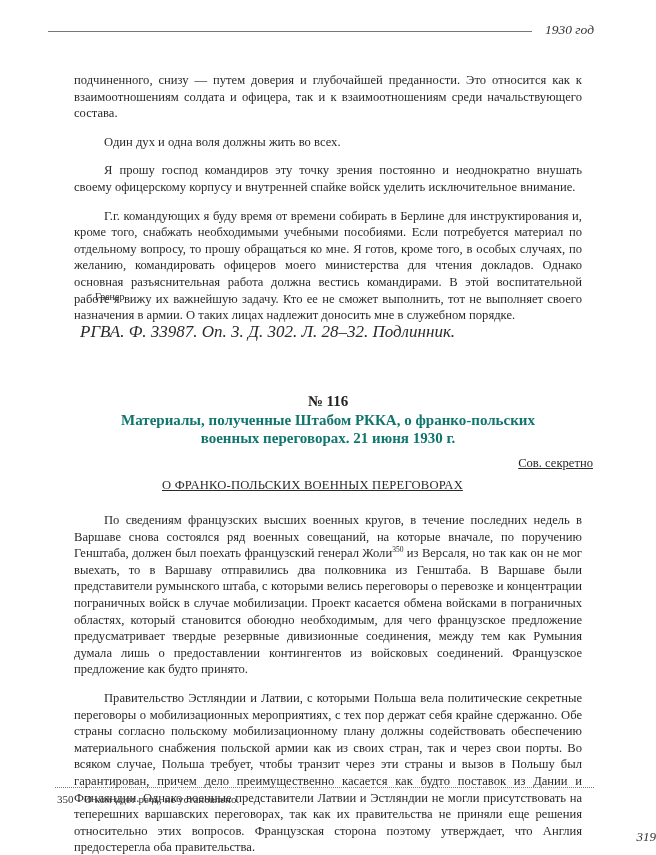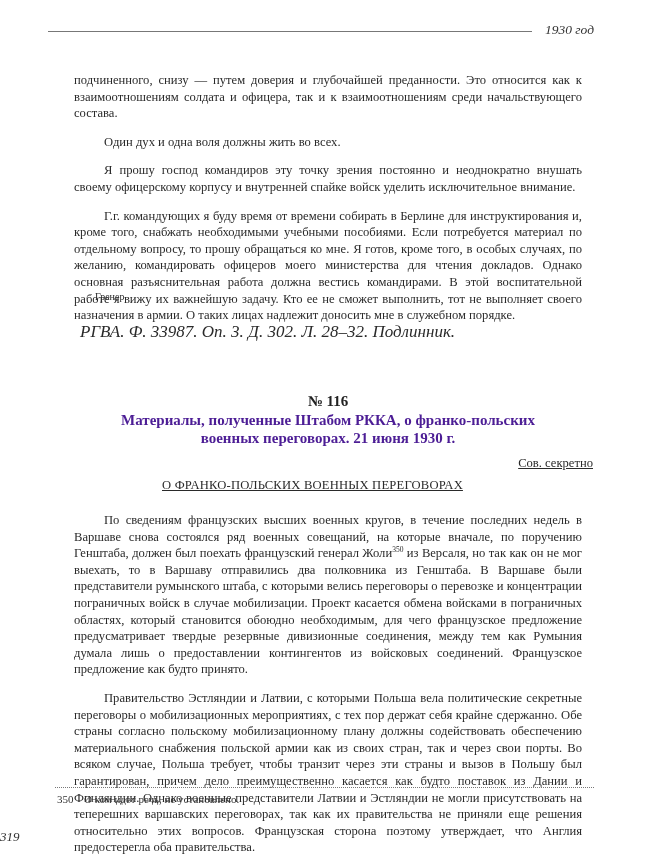--- a/index.html
+++ b/index.html
@@ -14,30 +14,30 @@
   .body-text { position: absolute; left: 62px; width: 532px; font-size: 12.6px; line-height: 16.6px; text-align: justify; }
   .body-text p { margin: 12px; }
   .indent { text-indent: 30px; }
   .sec1 { top: 60px; }
   .signature { position: absolute; left: 80px; top: 291px; font-size: 10px; margin-left: 15px; }
   .archive { position: absolute; left: 80px; top: 322px; font-size: 17px; font-style: italic; }
 
   .doc-number { position: absolute; left: 0; width: 656px; top: 393px; text-align: center;
     font-family: "Liberation Serif", serif; font-weight: bold; font-size: 15px; color: #222; }
   .doc-title { position: absolute; left: 90px; width: 476px; top: 411px; text-align: center;
-    font-weight: bold; font-size: 15px; line-height: 18px; color: #4c1d95; }
+    font-weight: bold; font-size: 15px; line-height: 18px; color: #0f766e; }
   .classification { position: absolute; right: 63px; top: 456px; font-size: 12.6px; text-decoration: underline; }
   .subheading { position: absolute; left: 162px; top: 478px; font-size: 12.6px; text-decoration: underline; letter-spacing: 0.2px; }
   .sec2 { top: 500px; }
   sup { font-size: 7.5px; line-height: 0; vertical-align: super; }
 
   .footnote-rule { position: absolute; left: 55px; top: 787px; width: 539px; border-top: 1px dotted #777; }
   .footnote { position: absolute; left: 57px; top: 793px; font-size: 11px; color: #333; }
   .footnote .fn-num { display: inline-block; width: 27px; }
-  .page-number { position: absolute; left: 0; width: 656px; top: 829px; text-align: left; font-style: italic; font-size: 13px; color: #333; }
+  .page-number { position: absolute; left: 0; width: 656px; top: 829px; text-align: right; font-style: italic; font-size: 13px; color: #333; }
 </style>
 </head>
 <body>
 
 <div class="header">
   <div class="header-rule"></div>
   <span class="header-title">1930 год</span>
 </div>
 
 <div class="body-text sec1">

